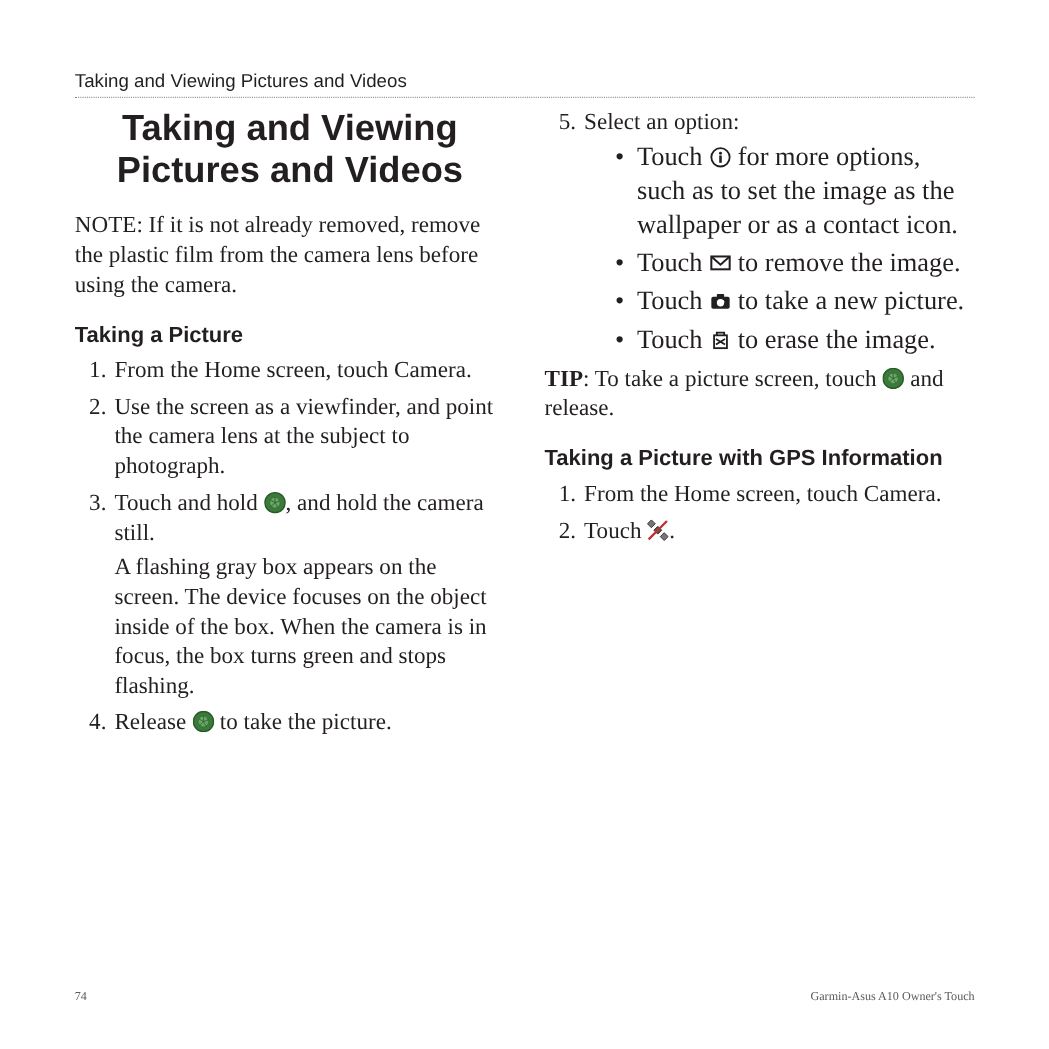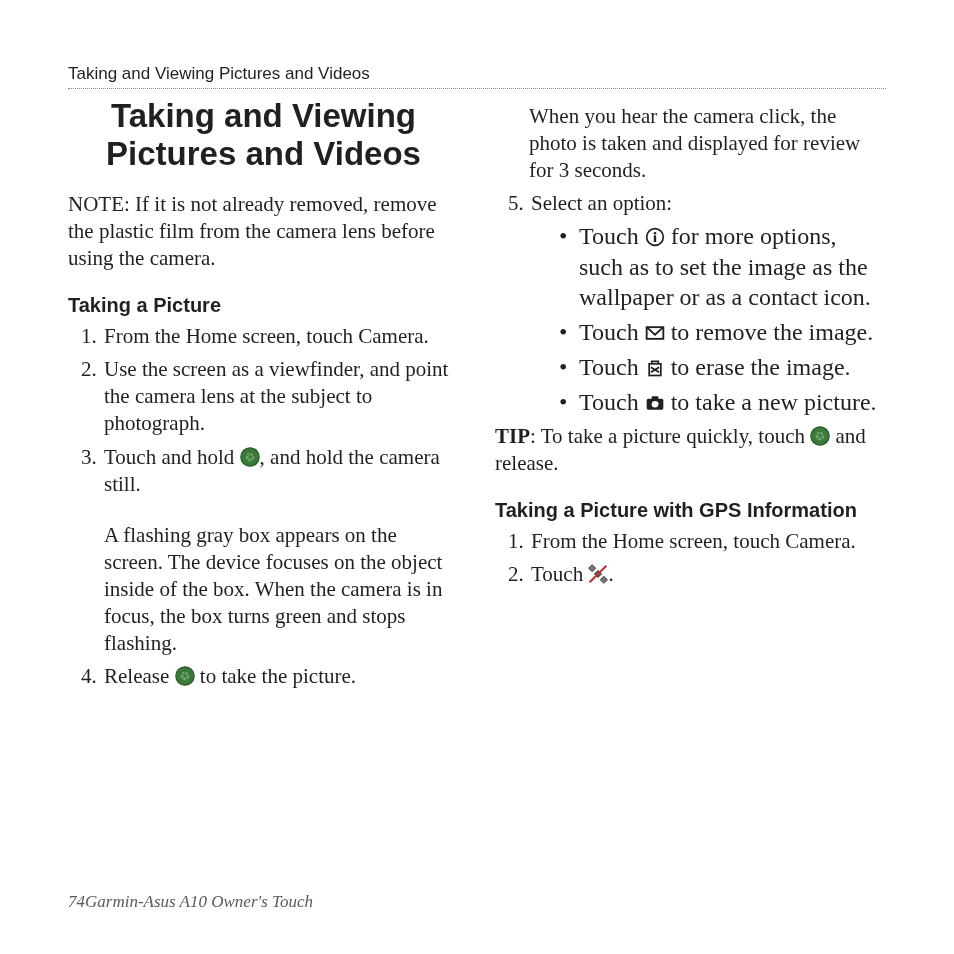--- a/index.html
+++ b/index.html
@@ -55,21 +55,21 @@
     padding-left: 34px;
     font-size: 21px;
     line-height: 1.3;
   }
   ol.steps > li {
     margin-bottom: 6px;
     padding-left: 2px;
   }
   .indent {
     margin-left: 0;
-    margin-top: 24px;
+    margin-top: 4px;
   }
   ul.opts {
     list-style: none;
     padding-left: 28px;
     margin-top: 4px;
   }
   ul.opts > li {
     position: relative;
     padding-left: 20px;
     margin-bottom: 4px;
@@ -82,22 +82,22 @@
     left: 0;
     top: 0;
   }
   .tip { font-size: 21px; line-height: 1.28; margin-top: 4px; }
   .footer {
     position: absolute;
     bottom: 42px;
     left: 68px;
     right: 68px;
     display: flex;
-    font-style: italic;
-    font-size: 17px;
+    justify-content: space-between;
+    font-size: 11px;
     color: #5a5a5a;
   }
   .icon {
     display: inline-block;
     vertical-align: -3px;
     width: 20px;
     height: 20px;
   }
   .icon svg { width: 100%; height: 100%; display: block; }
   strong.bold { font-weight: normal; margin-top: 48px; }
@@ -167,52 +167,51 @@
       <li>
         <span>Release </span><span class="icon"><svg>
               <use href="#icon-shutter"></use>
             </svg></span><span> to take the picture.</span>
       </li>
     </ol>
   </div>
 
   <div class="col">
 
-    <p class="body" style="margin-left:34px; margin-top:6px;">When you hear the camera click, the photo is taken and displayed for review for 3 seconds.</p>
 
     <ol class="steps" start="5">
       <li>
         <span>Select an option:</span>
         <ul class="opts">
           <li>
             <span>Touch </span><span class="icon"><svg>
                   <use href="#icon-info"></use>
                 </svg></span><span> for more options, such as to set the image as the wallpaper or as a contact icon.</span>
           </li>
           <li>
             <span>Touch </span><span class="icon"><svg>
                   <use href="#icon-envelope"></use>
                 </svg></span><span> to remove the image.</span>
           </li>
           <li>
             <span>Touch </span><span class="icon"><svg>
+                  <use href="#icon-camera"></use>
+                </svg></span><span> to take a new picture.</span>
+          </li>
+          <li>
+            <span>Touch </span><span class="icon"><svg>
                   <use href="#icon-trash"></use>
                 </svg></span><span> to erase the image.</span>
           </li>
-          <li>
-            <span>Touch </span><span class="icon"><svg>
-                  <use href="#icon-camera"></use>
-                </svg></span><span> to take a new picture.</span>
-          </li>
         </ul>
       </li>
     </ol>
 
     <p class="tip">
-      <strong>TIP</strong><span>: To take a picture quickly, touch </span><span class="icon"><svg>
+      <strong>TIP</strong><span>: To take a picture screen, touch </span><span class="icon"><svg>
             <use href="#icon-shutter"></use>
           </svg></span><span> and release.</span>
     </p>
 
     <h2 class="section">Taking a Picture with GPS Information</h2>
 
 
     <ol class="steps">
       <li>
         <span>From the Home screen, touch </span><strong class="bold">Camera</strong><span>.</span>

